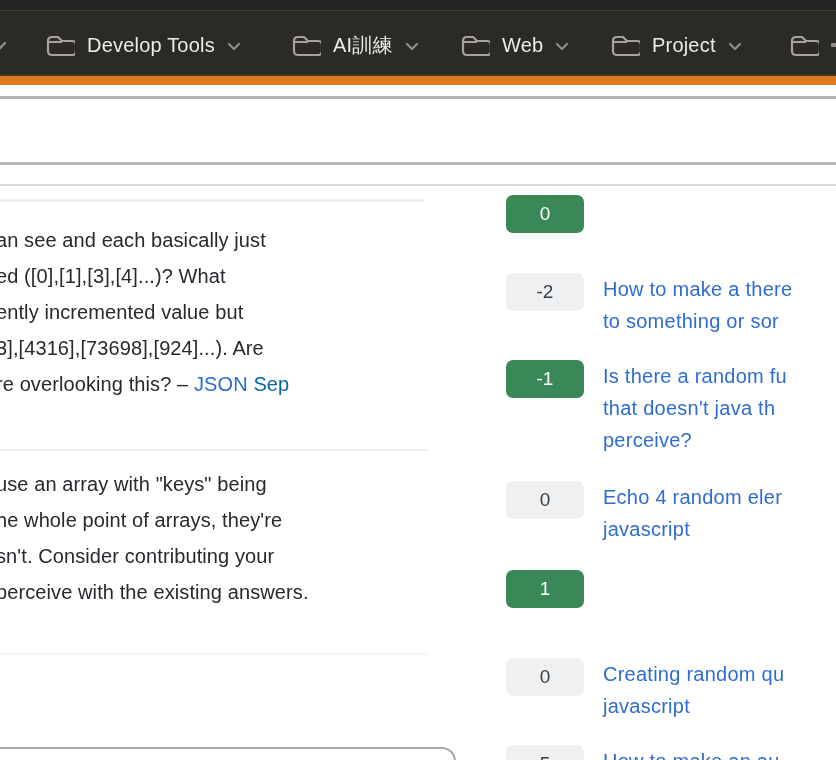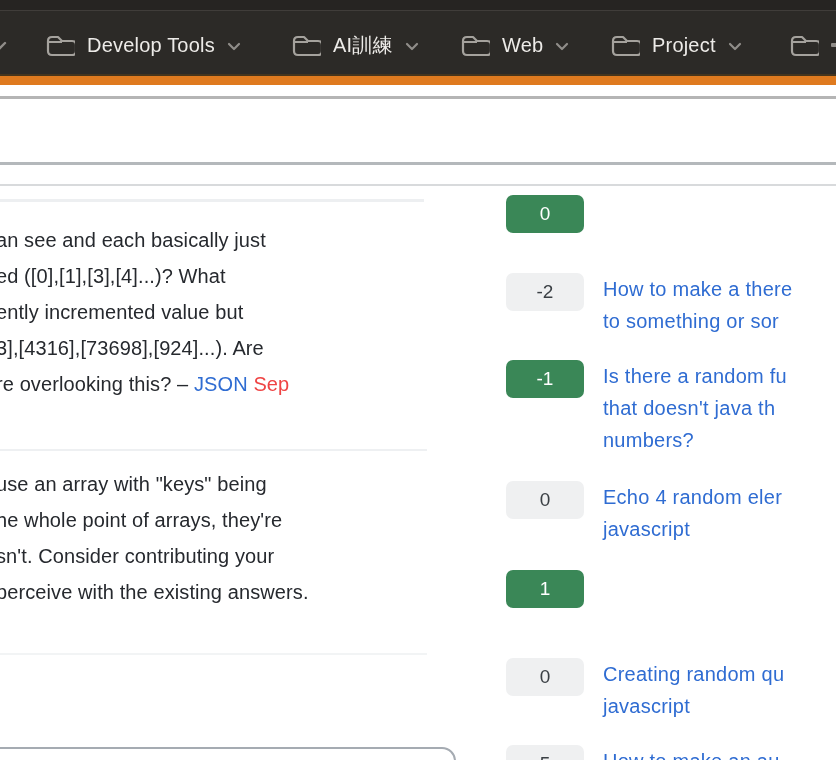--- a/index.html
+++ b/index.html
@@ -32,21 +32,21 @@
 
   
   .cdiv{position:absolute;left:0;background:#edeff1;}
   .cdiv1{top:199px;height:3px;width:424px;}
   .cdiv2{top:449px;height:2px;width:427px;background:#eef0f2;}
   .cdiv3{top:653px;height:2px;width:427px;background:#f2f4f5;}
   .comment{position:absolute;left:-4px;width:460px;font-size:20px;line-height:36px;
            color:#26292e;letter-spacing:.1px;}
   .comment .cline{white-space:nowrap;}
   .comment a.author{color:#2f6cd2;text-decoration:none;cursor:pointer;text-align:center;}
-  .comment .cdate{color:#ef4444;}
+  .comment .cdate{color:#0369a1;}
   #comment1{top:222px;}
   #comment2{top:466px;}
   .comment-box{position:absolute;left:-36px;top:747px;width:492px;height:80px;background:#fff;
                border:2px solid #a5abb2;border-radius:14px;box-sizing:border-box;}
 
   
   .rel-row{position:absolute;left:506px;display:flex;align-items:flex-start;gap:19px;cursor:pointer;}
   .rel-row:nth-of-type(1){top:195px;}
   .rel-row:nth-of-type(2){top:273px;}
   .rel-row:nth-of-type(3){top:360px;}
@@ -180,21 +180,21 @@
         <div class="rel-title">
           <div class="tline">How to make a there</div>
           <div class="tline">to something or sor</div>
         </div>
       </div>
       <div class="rel-row">
         <div class="vote-badge answered">-1</div>
         <div class="rel-title">
           <div class="tline">Is there a random fu</div>
           <div class="tline">that doesn't java th</div>
-          <div class="tline">numbers?</div>
+          <div class="tline">perceive?</div>
         </div>
       </div>
       <div class="rel-row">
         <div class="vote-badge normal">0</div>
         <div class="rel-title">
           <div class="tline">Echo 4 random eler</div>
           <div class="tline">javascript</div>
         </div>
       </div>
       <div class="rel-row">

